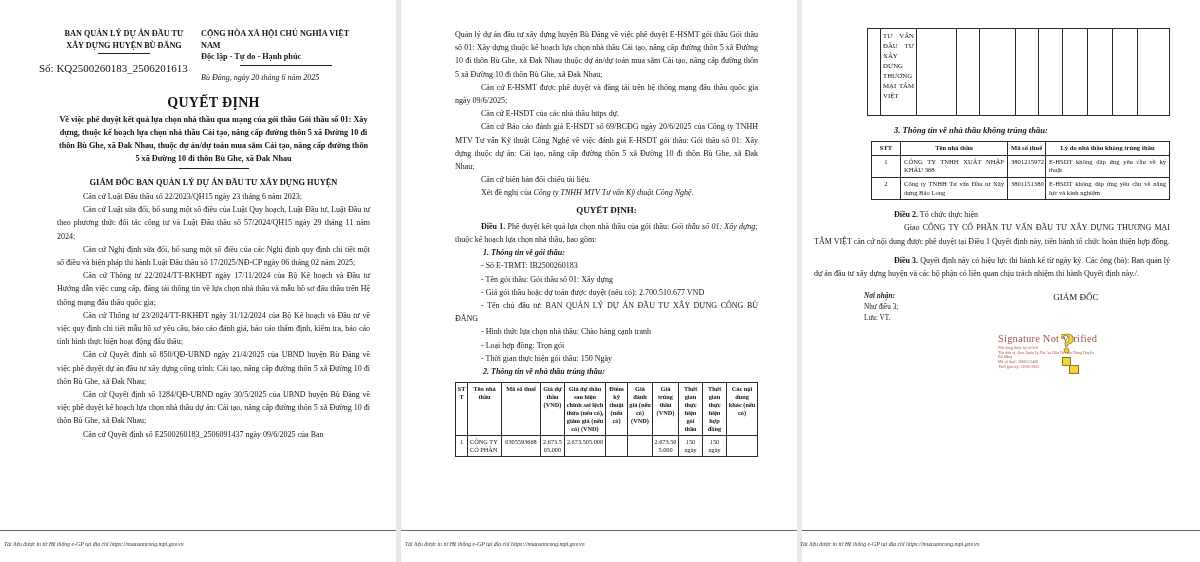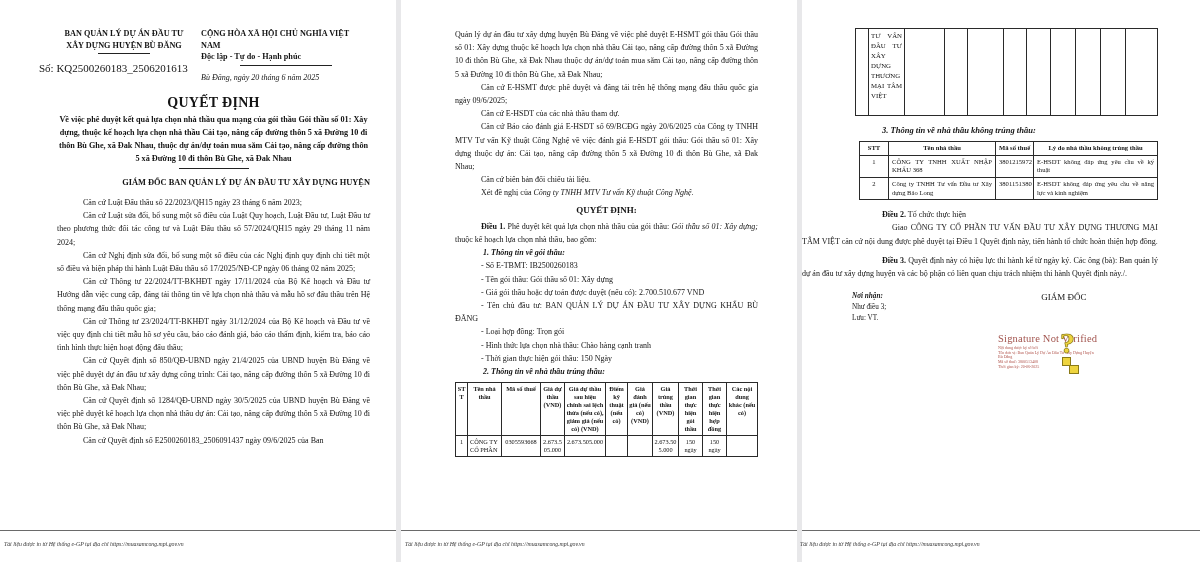--- a/index.html
+++ b/index.html
@@ -10,21 +10,21 @@
   }
   .doc{display:flex;width:1200px;height:562px;}
   .page{position:relative;background:#ffffff;height:562px;box-sizing:border-box;flex:0 0 auto;}
   .page-1,.page-2{width:396px;}
   .page-3{width:398px;}
   .gutter{width:5px;background:#e8e8ea;flex:0 0 auto;}
 
   .content{position:absolute;top:28px;}
   .p1-content{left:57px;width:313px;}
   .p2-content{left:54px;width:303px;}
-  .p3-content{left:0;width:356px;}
+  .p3-content{left:12px;width:356px;}
 
   .bodytxt{font-size:8px;line-height:13.2px;text-align:justify;}
   p{margin:0;}
   .para{text-indent:26px;}
   .para-noindent{text-indent:0;}
 
   
   .hdr{display:flex;gap:10px;}
   .hdr-left{width:134px;text-align:center;}
   .hdr-right{flex:1;text-align:left;}
@@ -34,21 +34,21 @@
   .rule{height:1px;background:#222;margin:2px auto 0;}
   .rule-org{width:52px;}
   .rule-motto{width:92px;}
   .rule-title{width:70px;margin-top:3px;}
   .doc-number{margin-top:8px;margin-left:-18px;text-align:left;font-size:11px;}
   .date-line{margin-top:7px;font-style:italic;font-size:8px;}
 
   .title-block{margin-top:13px;text-align:center;}
   .doc-title{font-weight:bold;font-size:14px;letter-spacing:.3px;}
   .doc-subtitle{font-weight:bold;font-size:8.2px;line-height:13px;margin-top:2px;}
-  .director-heading{font-weight:bold;font-size:8.4px;text-align:right;margin-top:9px;margin-bottom:9px;}
+  .director-heading{font-weight:bold;font-size:8.4px;text-align:center;margin-top:9px;margin-bottom:3px;}
 
   
   .center-heading{text-align:center;font-weight:bold;font-size:9px;margin:4px 0 3px;text-indent:0;}
   .sec-heading{font-weight:bold;font-style:italic;text-indent:28px;}
   .lbl{font-weight:bold;margin-top:40px;}
   .it{font-style:italic;}
 
   table{border-collapse:collapse;table-layout:fixed;}
   td,th{border:1px solid #2a2a2a;vertical-align:top;padding:2px 1px;overflow:hidden;}
   .t-win{width:302px;margin-top:4px;font-size:6.3px;line-height:8px;}
@@ -134,36 +134,36 @@
     <div class="footer-rule"></div>
     <div class="footer-text">Tài liệu được in từ Hệ thống e-GP tại địa chỉ https://muasamcong.mpi.gov.vn</div>
   </div>
 
   <div class="gutter"></div>
 
   <div class="page page-2">
     <div class="content p2-content bodytxt">
       <p class="para-noindent">Quản lý dự án đầu tư xây dựng huyện Bù Đăng về việc phê duyệt E-HSMT gói thầu Gói thầu số 01: Xây dựng thuộc kế hoạch lựa chọn nhà thầu Cải tạo, nâng cấp đường thôn 5 xã Đường 10 đi thôn Bù Ghe, xã Đak Nhau thuộc dự án/dự toán mua sắm Cải tạo, nâng cấp đường thôn 5 xã Đường 10 đi thôn Bù Ghe, xã Đak Nhau;</p>
       <p class="para">Căn cứ E-HSMT được phê duyệt và đăng tải trên hệ thống mạng đấu thầu quốc gia ngày 09/6/2025;</p>
-      <p class="para">Căn cứ E-HSDT của các nhà thầu tham dự.</p>
+      <p class="para">Căn cứ E-HSDT của các nhà thầu https dự.</p>
       <p class="para">Căn cứ Báo cáo đánh giá E-HSDT số 69/BCĐG ngày 20/6/2025 của Công ty TNHH MTV Tư vấn Kỹ thuật Công Nghệ về việc đánh giá E-HSDT gói thầu: Gói thầu số 01: Xây dựng thuộc dự án: Cải tạo, nâng cấp đường thôn 5 xã Đường 10 đi thôn Bù Ghe, xã Đak Nhau;</p>
       <p class="para">Căn cứ biên bản đối chiếu tài liệu.</p>
       <p class="para"><span>Xét đề nghị của </span><span class="it">Công ty TNHH MTV Tư vấn Kỹ thuật Công Nghệ.</span></p>
 
       <p class="center-heading">QUYẾT ĐỊNH:</p>
 
       <p class="para"><span class="lbl">Điều 1.</span><span> Phê duyệt kết quả lựa chọn nhà thầu của gói thầu: </span><span class="it">Gói thầu số 01: Xây dựng;</span><span> thuộc kế hoạch lựa chọn nhà thầu, bao gồm:</span></p>
 
       <p class="sec-heading">1. Thông tin về gói thầu:</p>
       <p class="para">- Số E-TBMT: IB2500260183</p>
       <p class="para">- Tên gói thầu: Gói thầu số 01: Xây dựng</p>
       <p class="para">- Giá gói thầu hoặc dự toán được duyệt (nếu có): 2.700.510.677 VND</p>
-      <p class="para">- Tên chủ đầu tư: BAN QUẢN LÝ DỰ ÁN ĐẦU TƯ XÂY DỰNG KHẨU BÙ ĐĂNG</p>
+      <p class="para">- Tên chủ đầu tư: BAN QUẢN LÝ DỰ ÁN ĐẦU TƯ XÂY DỰNG CÔNG BÙ ĐĂNG</p>
+      <p class="para">- Hình thức lựa chọn nhà thầu: Chào hàng cạnh tranh</p>
       <p class="para">- Loại hợp đồng: Trọn gói</p>
-      <p class="para">- Hình thức lựa chọn nhà thầu: Chào hàng cạnh tranh</p>
       <p class="para">- Thời gian thực hiện gói thầu: 150 Ngày</p>
       <p class="sec-heading">2. Thông tin về nhà thầu trúng thầu:</p>
 
       <table class="t-win">
         <colgroup>
           <col style="width:12px">
             <col style="width:34px">
             <col style="width:39px">
             <col style="width:24px">
           <col style="width:41px">

